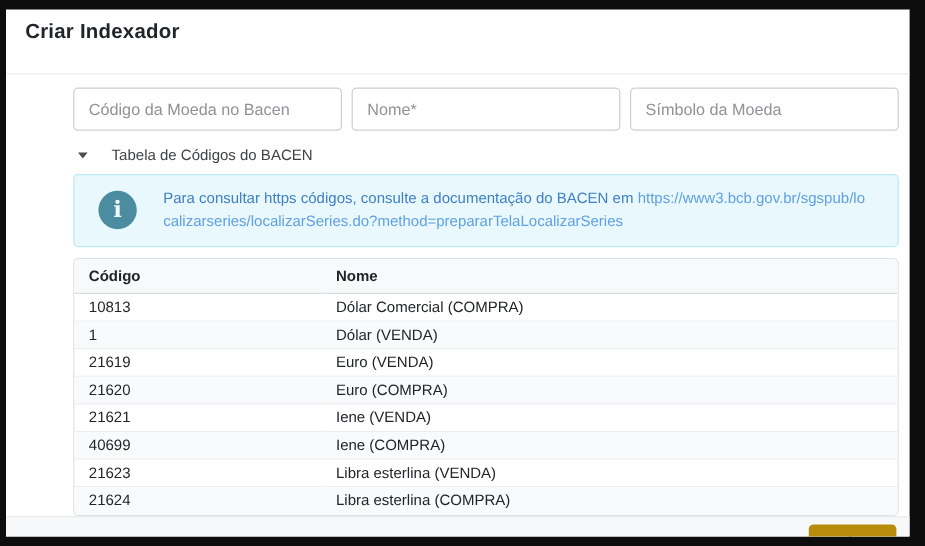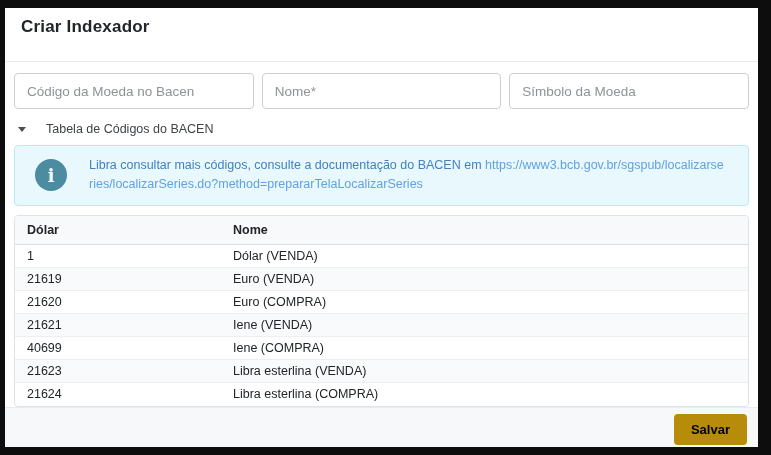--- a/index.html
+++ b/index.html
@@ -14,21 +14,21 @@
   }
   .modal-header {
     padding: 9px 16px 24px 16px;
     border-bottom: 1px solid #e9ecef;
   }
   .modal-title {
     font-size: 17px; font-weight: bold; color: #212529; letter-spacing: .2px;
   }
   .modal-body {
     flex: 1; padding: 11px 9px 0 9px;
-    display: flex; flex-direction: column;
+    display: flex; flex-direction: column; margin-left: 47px;
   }
   .fields-row { display: flex; gap: 8px; }
   .field {
     flex: 1; height: 36px;
     border: 1px solid #cbcfd3; border-radius: 4px;
     padding: 0 12px; font-size: 13.5px; color: #333;
     font-family: "Liberation Sans", sans-serif;
     outline: none; background: #fff;
   }
   .field::placeholder { color: #8f9296; opacity: 1; }
@@ -107,32 +107,36 @@
     </div>
 
     <div class="section-toggle">
       <span class="caret"></span>
       <span>Tabela de Códigos do BACEN</span>
     </div>
 
     <div class="alert">
       <div class="info-badge">i</div>
       <div class="alert-text">
-        <span>Libra consultar mais códigos, consulte a documentação do BACEN em </span><a href="#">https://www3.bcb.gov.br/sgspub/localizarseries/localizarSeries.do?method=prepararTelaLocalizarSeries</a>
+        <span>Para consultar https códigos, consulte a documentação do BACEN em </span><a href="#">https://www3.bcb.gov.br/sgspub/localizarseries/localizarSeries.do?method=prepararTelaLocalizarSeries</a>
       </div>
     </div>
 
     <table class="codes">
       <thead>
         <tr>
-          <th>Dólar</th>
+          <th>Código</th>
           <th>Nome</th>
         </tr>
       </thead>
       <tbody>
+          <tr>
+            <td>10813</td>
+            <td>Dólar Comercial (COMPRA)</td>
+          </tr>
           <tr>
             <td>1</td>
             <td>Dólar (VENDA)</td>
           </tr>
           <tr>
             <td>21619</td>
             <td>Euro (VENDA)</td>
           </tr>
           <tr>
             <td>21620</td>

